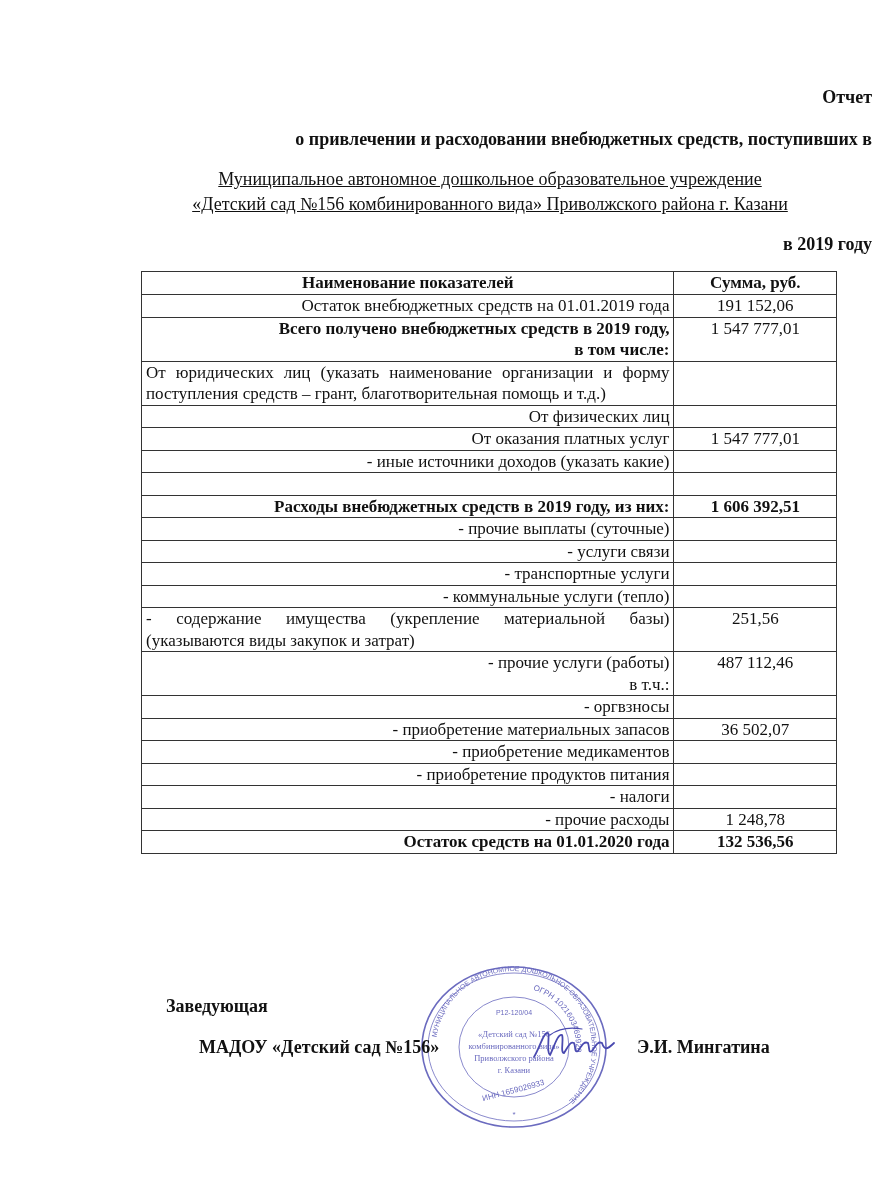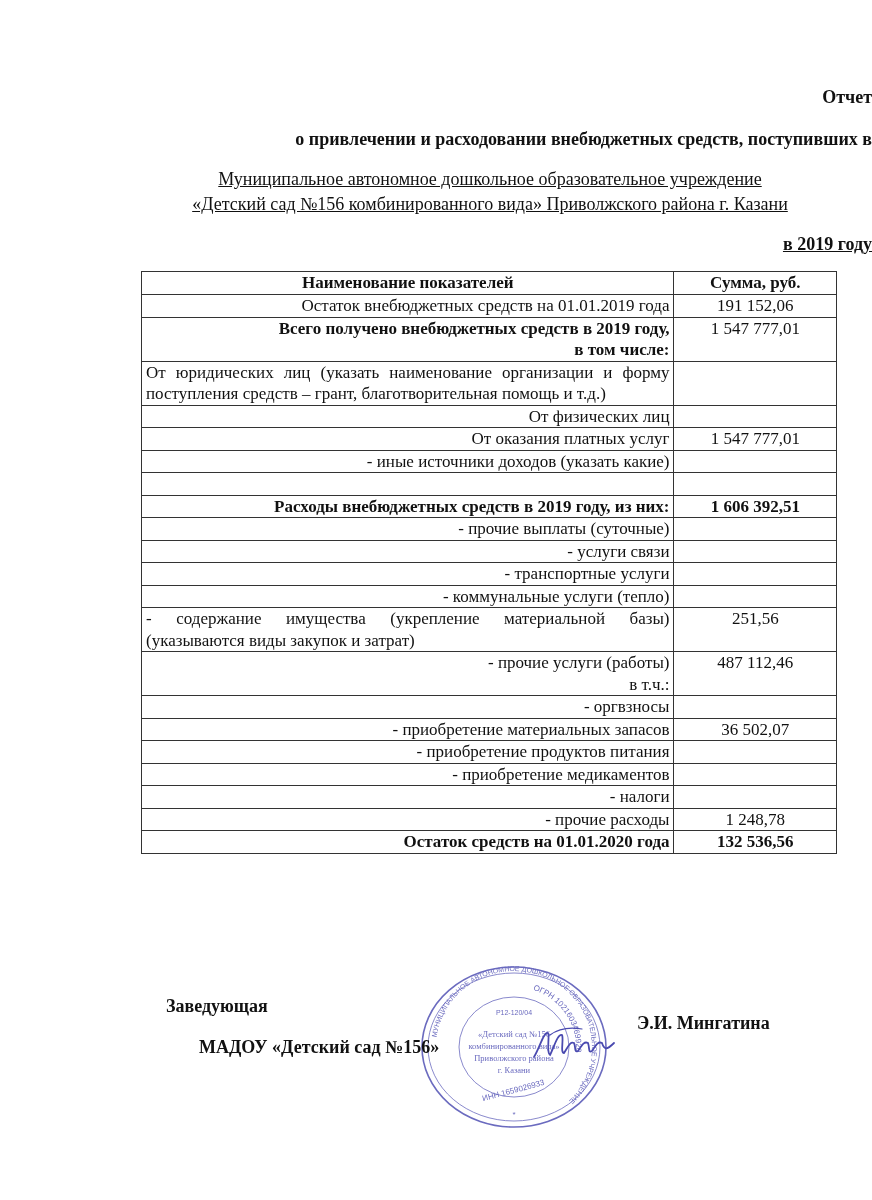--- a/index.html
+++ b/index.html
@@ -33,21 +33,21 @@
     .org {
       position: absolute;
       left: 140px; width: 700px;
       text-align: center;
       font-size: 18px;
       line-height: 22px;
     }
     .org span { text-decoration: underline; }
     .org-1 { top: 168px; }
     .org-2 { top: 193px; }
-    .title-year { top: 233px; text-decoration: underline; }
+    .title-year { top: 233px; }
 
     table.report {
       position: absolute;
       left: 141px;
       top: 271px;
       width: 696px;
       border-collapse: collapse;
       font-size: 17px;
       line-height: 21.5px;
     }
@@ -70,21 +70,21 @@
     .indent { padding-left: 8px; display: inline-block; }
 
     .sign {
       position: absolute;
       font-weight: bold;
       font-size: 18px;
       line-height: 22px;
     }
     .sign-role { left: 166px; top: 995px; }
     .sign-org { left: 166px; top: 1036px; margin-left: 33px; }
-    .sign-name { left: 637px; top: 1012px; }
+    .sign-name { left: 637px; top: 1036px; }
 
     .stamp {
       position: absolute;
       left: 414px; top: 965px;
       width: 200px; height: 165px;
     }
     .signature {
       position: absolute;
       left: 530px; top: 1025px;
       width: 90px; height: 40px;
@@ -173,25 +173,25 @@
       </tr>
       <tr>
         <td class="label">- оргвзносы</td>
         <td class="amount"></td>
       </tr>
       <tr>
         <td class="label">- приобретение материальных запасов</td>
         <td class="amount">36 502,07</td>
       </tr>
       <tr>
+        <td class="label">- приобретение медикаментов</td>
+        <td class="amount"></td>
+      </tr>
+      <tr>
         <td class="label">- приобретение продуктов питания</td>
-        <td class="amount"></td>
-      </tr>
-      <tr>
-        <td class="label">- приобретение медикаментов</td>
         <td class="amount"></td>
       </tr>
       <tr>
         <td class="label">- налоги</td>
         <td class="amount"></td>
       </tr>
       <tr>
         <td class="label">- прочие расходы</td>
         <td class="amount">1 248,78</td>
       </tr>

